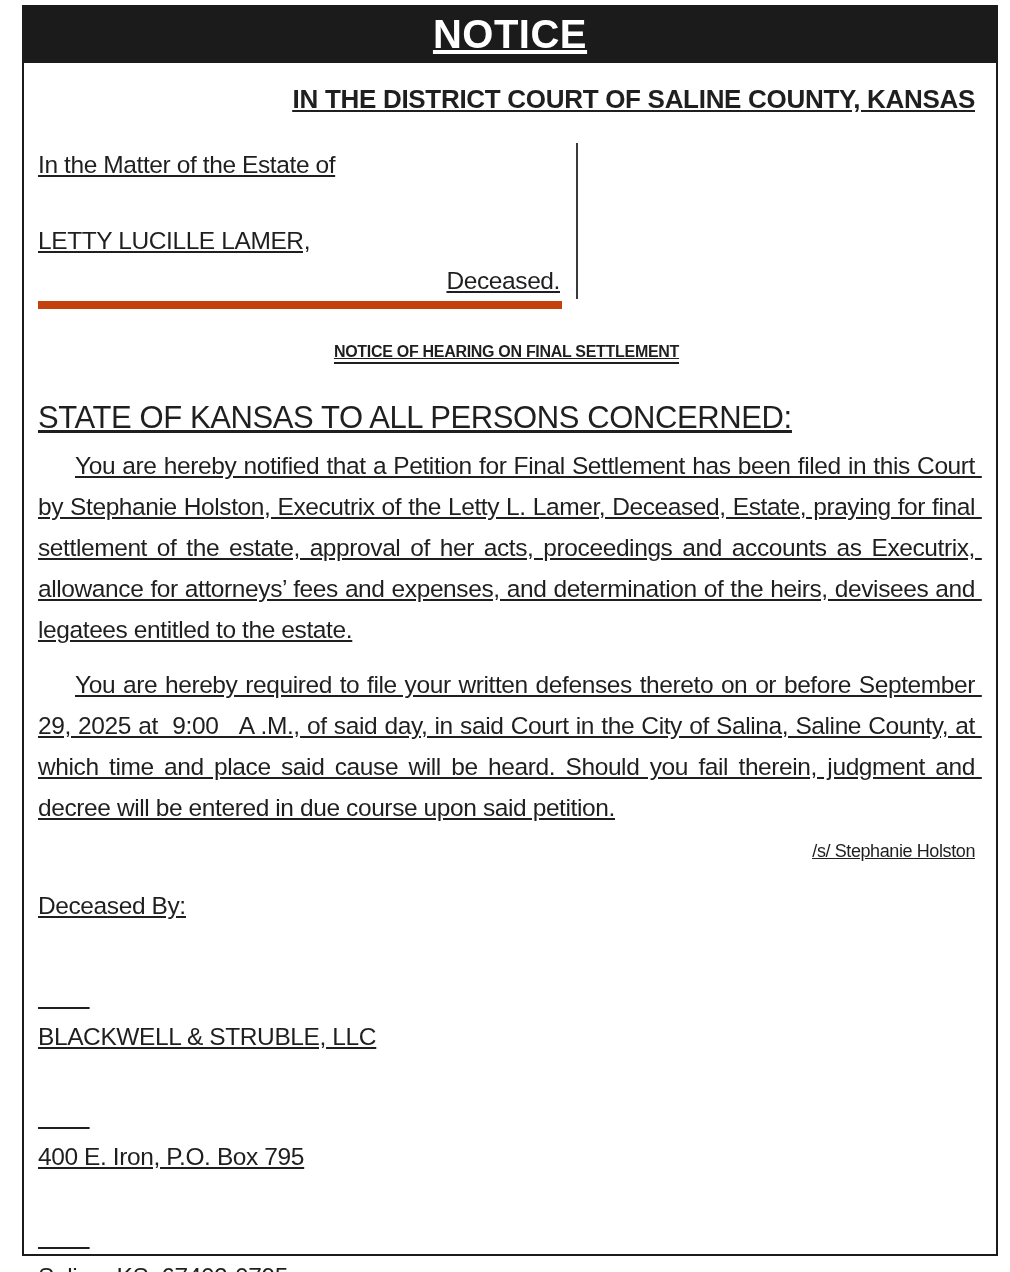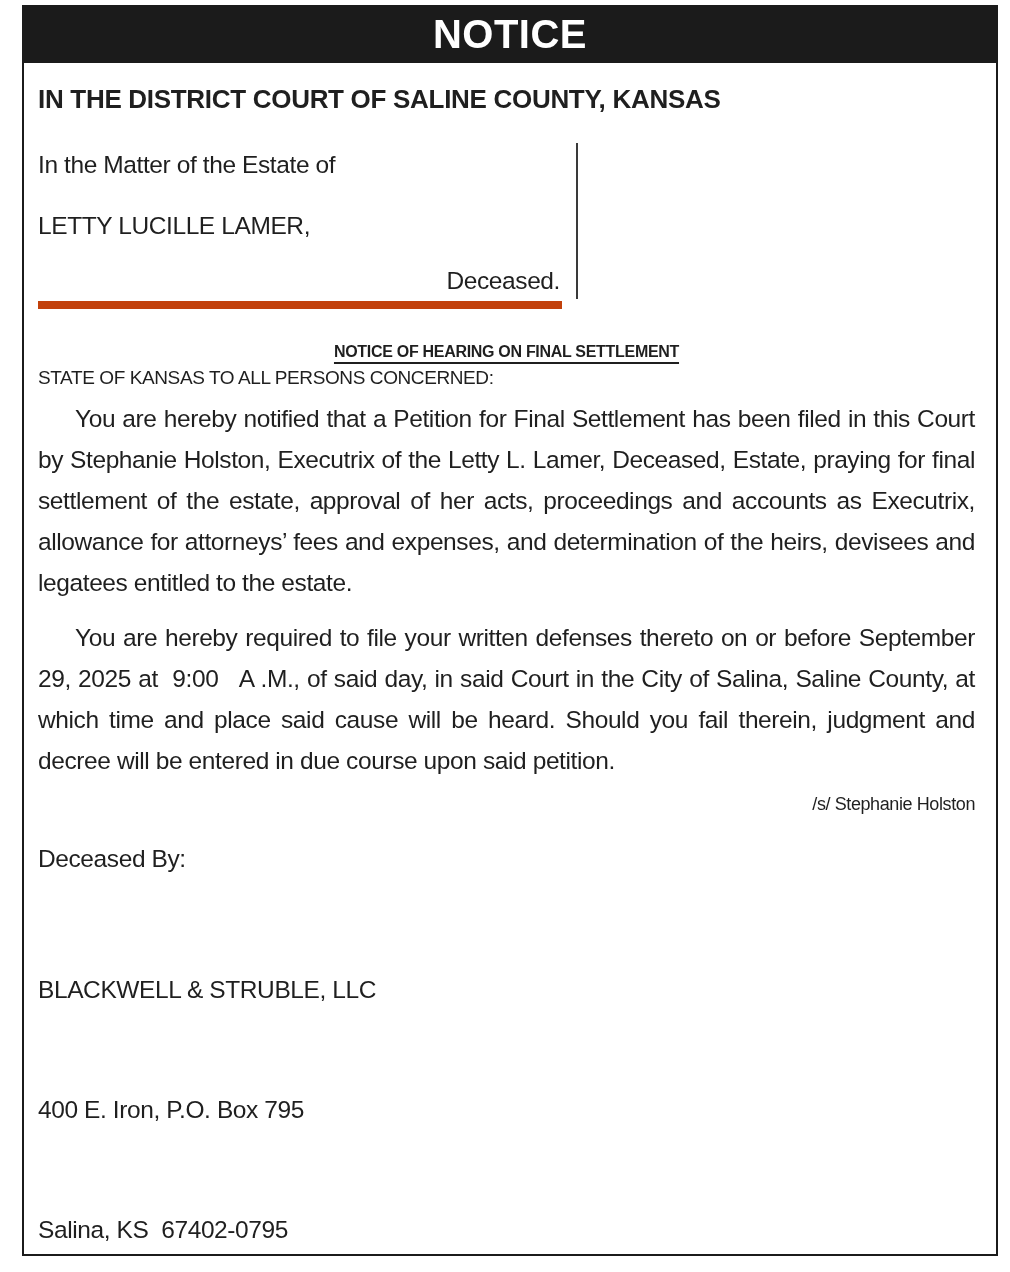--- a/index.html
+++ b/index.html
@@ -1,15 +1,15 @@
 <!DOCTYPE html>
 <html><head>
 <meta charset="utf-8">
 <style>
-  * { margin: 0; padding: 0; box-sizing: border-box; }
+  * { margin: 0; padding: 0; box-sizing: border-box; text-decoration: underline; }
   html, body {
     width: 1010px;
     background: #ffffff;
     font-family: "Liberation Sans", sans-serif;
     color: #1f1f1f;
   }
   .page {
     position: relative;
     width: 1010px;
     height: 1272px;
@@ -36,42 +36,42 @@
     letter-spacing: 0.5px;
     display: flex;
     align-items: center;
     justify-content: center;
   }
   .inner {
     padding: 0 21px 0 14px;
   }
   .court-title {
     margin-top: 21px;
-    text-align: left;
+    text-align: right;
     font-size: 26px;
     font-weight: bold;
     letter-spacing: -0.3px;
   }
   
   .caption {
     position: relative;
     margin-top: 34px;
     height: 162px;
     font-size: 24.5px;
     letter-spacing: -0.4px;
   }
   .caption-left {
     position: absolute;
     left: 0; top: 0;
     width: 524px;
     height: 160px;
     border-bottom: 8px solid #c2410c;
   }
   .caption-matter { position: absolute; top: 2px; left: 0; }
-  .caption-estate { position: absolute; top: 63px; left: 0; }
+  .caption-estate { position: absolute; top: 78px; left: 0; }
   .caption-deceased { position: absolute; bottom: 6px; right: 2px; }
   .caption-divider {
     position: absolute;
     left: 538px;
     top: -6px;
     width: 2px;
     height: 156px;
     background: #3a3a3a;
   }
   .caption-case { position: absolute; left: 549px; top: 2px; }
@@ -80,22 +80,22 @@
     margin-top: 32px;
     text-align: center;
     font-size: 16px;
     font-weight: bold;
     letter-spacing: -0.3px;
     text-decoration: underline;
     text-underline-offset: 5px;
     text-decoration-thickness: 2px;
   }
   .salutation {
-    margin-top: 6px;
-    font-size: 19px;
+    margin-top: 39px;
+    font-size: 31px;
     letter-spacing: -0.4px;
   }
   .para {
     margin-top: 9px;
     font-size: 24.5px;
     line-height: 41px;
     letter-spacing: -0.4px;
     text-align: justify;
     text-indent: 37px;
     white-space: pre-wrap;

